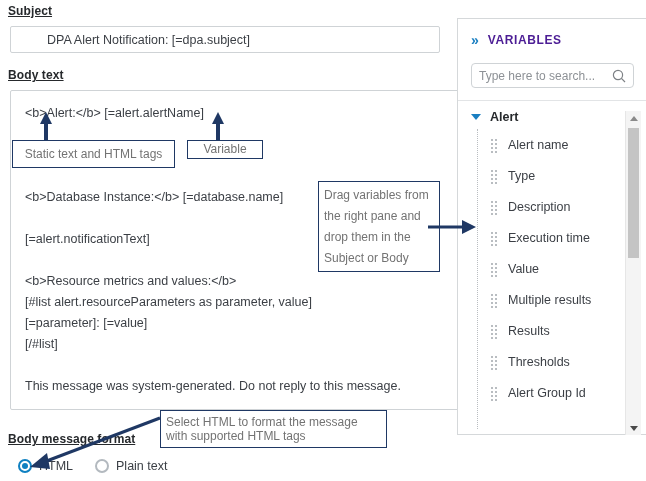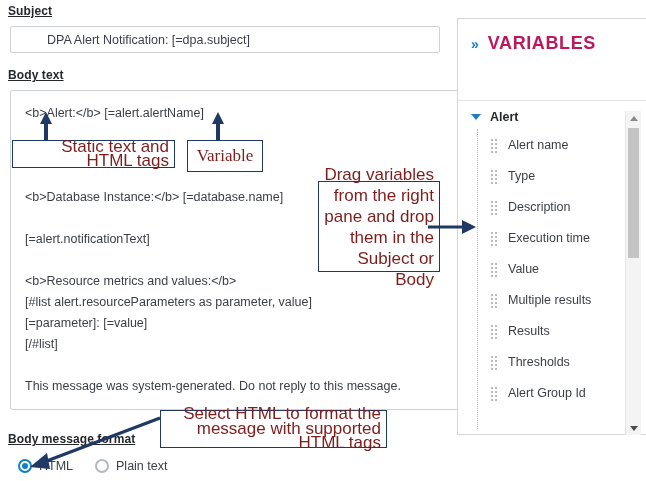--- a/index.html
+++ b/index.html
@@ -118,38 +118,38 @@
     font-size: 12.5px;
     color: #3b3f45;
   }
 
   
   .callout {
     position: absolute;
     box-sizing: border-box;
     background: #ffffff;
     border: 1.4px solid #1f3864;
-    color: #7f1d1d;
-    font-size: 17px;
+    color: #737373;
+    font-size: 12px;
     line-height: 14.5px;
     display: flex;
     align-items: center;
     justify-content: center;
-    text-align: right;
+    text-align: left;
     padding: 2px 5px;
     z-index: 40;
   }
 
   #callout-static {
     left: 12px; top: 140px;
     width: 163px; height: 28px;
   }
   #callout-variable {
     left: 187px; top: 140px;
-    width: 76px; height: 32px; font-family: Liberation Serif, serif;
+    width: 76px; height: 19px;
   }
   #callout-drag {
     left: 318px; top: 181px;
     width: 122px; height: 91px;
     line-height: 21px;
   }
   #callout-selecthtml {
     left: 160px; top: 410px;
     width: 227px; height: 38px;
   }
@@ -189,23 +189,23 @@
     align-items: center;
   }
   .chev-icon {
     color: #1a7fc1;
     font-size: 14px;
     font-weight: bold;
     line-height: 1;
     margin-right: 9px;
   }
   .var-title {
-    font-size: 18px;
+    font-size: 12px;
     font-weight: bold;
-    color: #be185d;
+    color: #4c1d95;
     letter-spacing: 0.6px;
   }
   .search-wrap {
     position: absolute;
     left: 13px; top: 44px;
     width: 163px; height: 25px;
     box-sizing: border-box;
     border: 1px solid #cfd3d6;
     border-radius: 4px;
     background: #ffffff;
@@ -390,20 +390,29 @@
 </svg>
 
 <div class="var-panel">
 
   <div class="var-header">
     <div class="var-title-row">
       <span class="chev-icon">»</span>
       <span class="var-title">VARIABLES</span>
     </div>
 
+    <div class="search-wrap">
+      <input class="search-input" type="text" placeholder="Type here to search..." style="">
+      <span class="search-icon">
+        <svg width="14" height="14" viewBox="0 0 14 14">
+          <circle cx="6" cy="6" r="4.6" fill="none" stroke="#7d8185" stroke-width="1.2"></circle>
+          <line x1="9.4" y1="9.4" x2="13" y2="13" stroke="#7d8185" stroke-width="1.2"></line>
+        </svg>
+      </span>
+    </div>
   </div>
 
   <div class="var-body">
     <div class="tree-node">
       <span class="tri-icon"></span>
       <span class="tree-node-label">Alert</span>
     </div>
     <div class="tree-dotline"></div>
     <div class="var-list" id="var-list">
         <div class="var-item">

